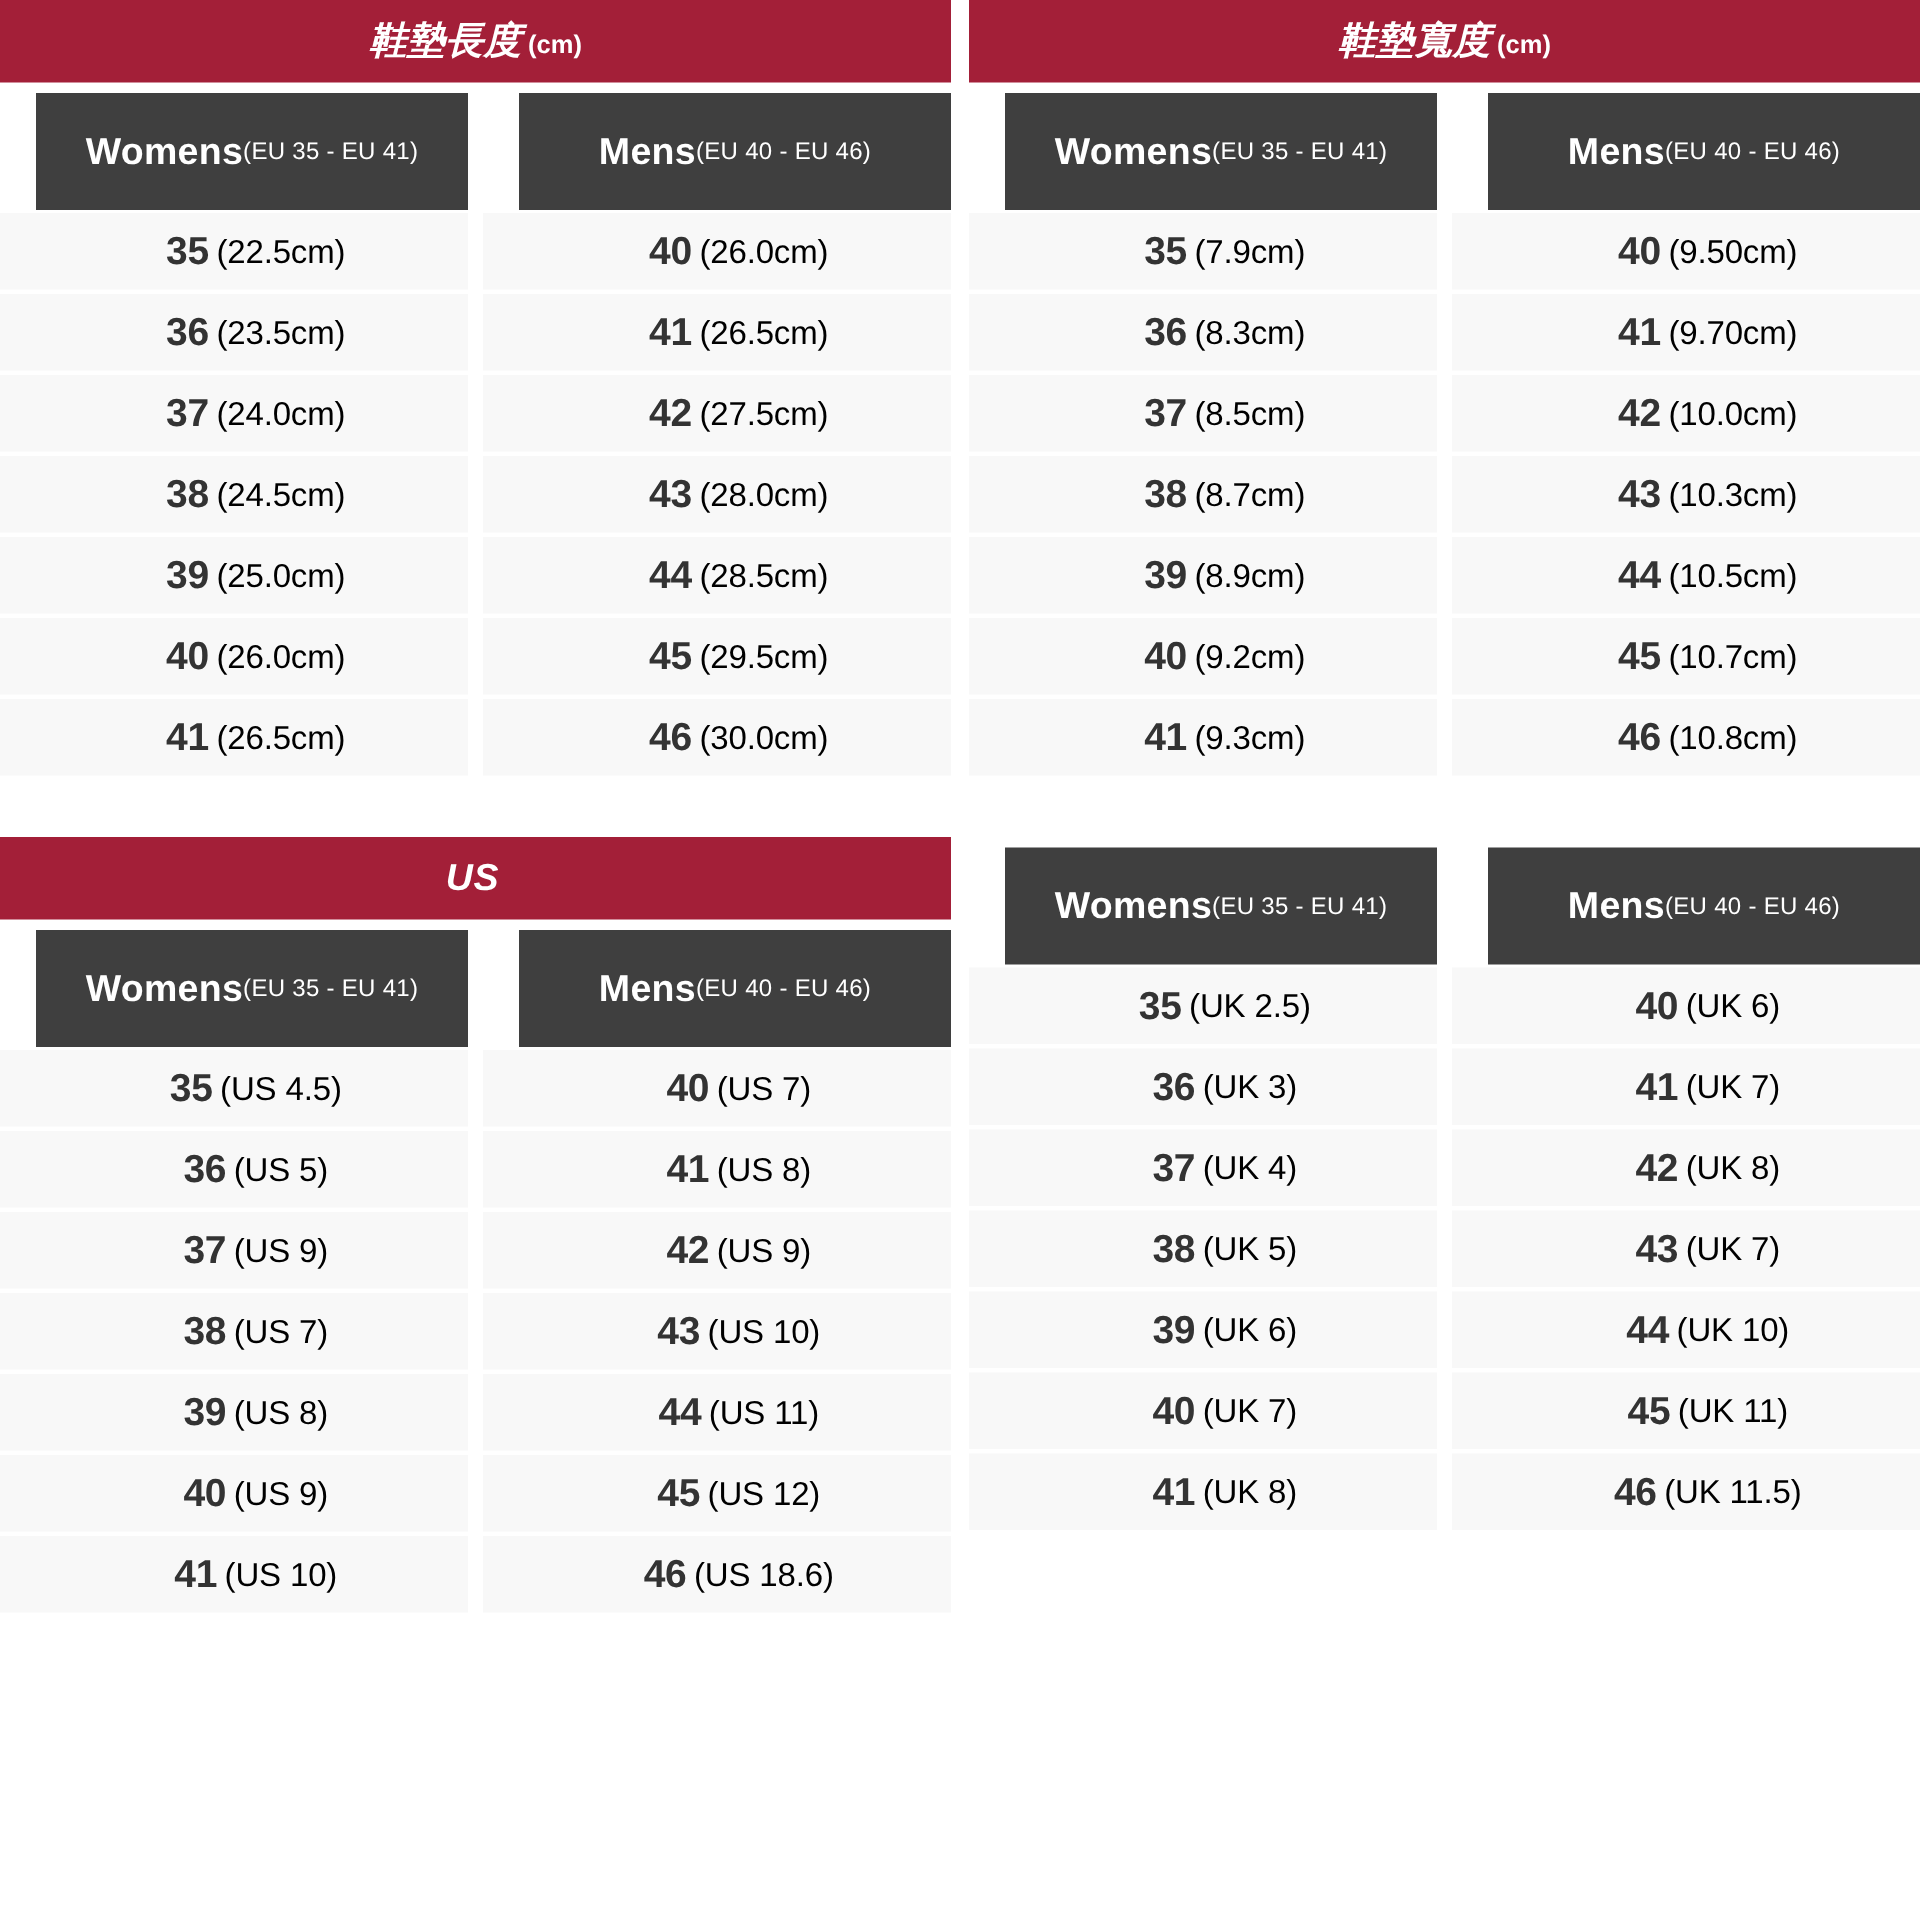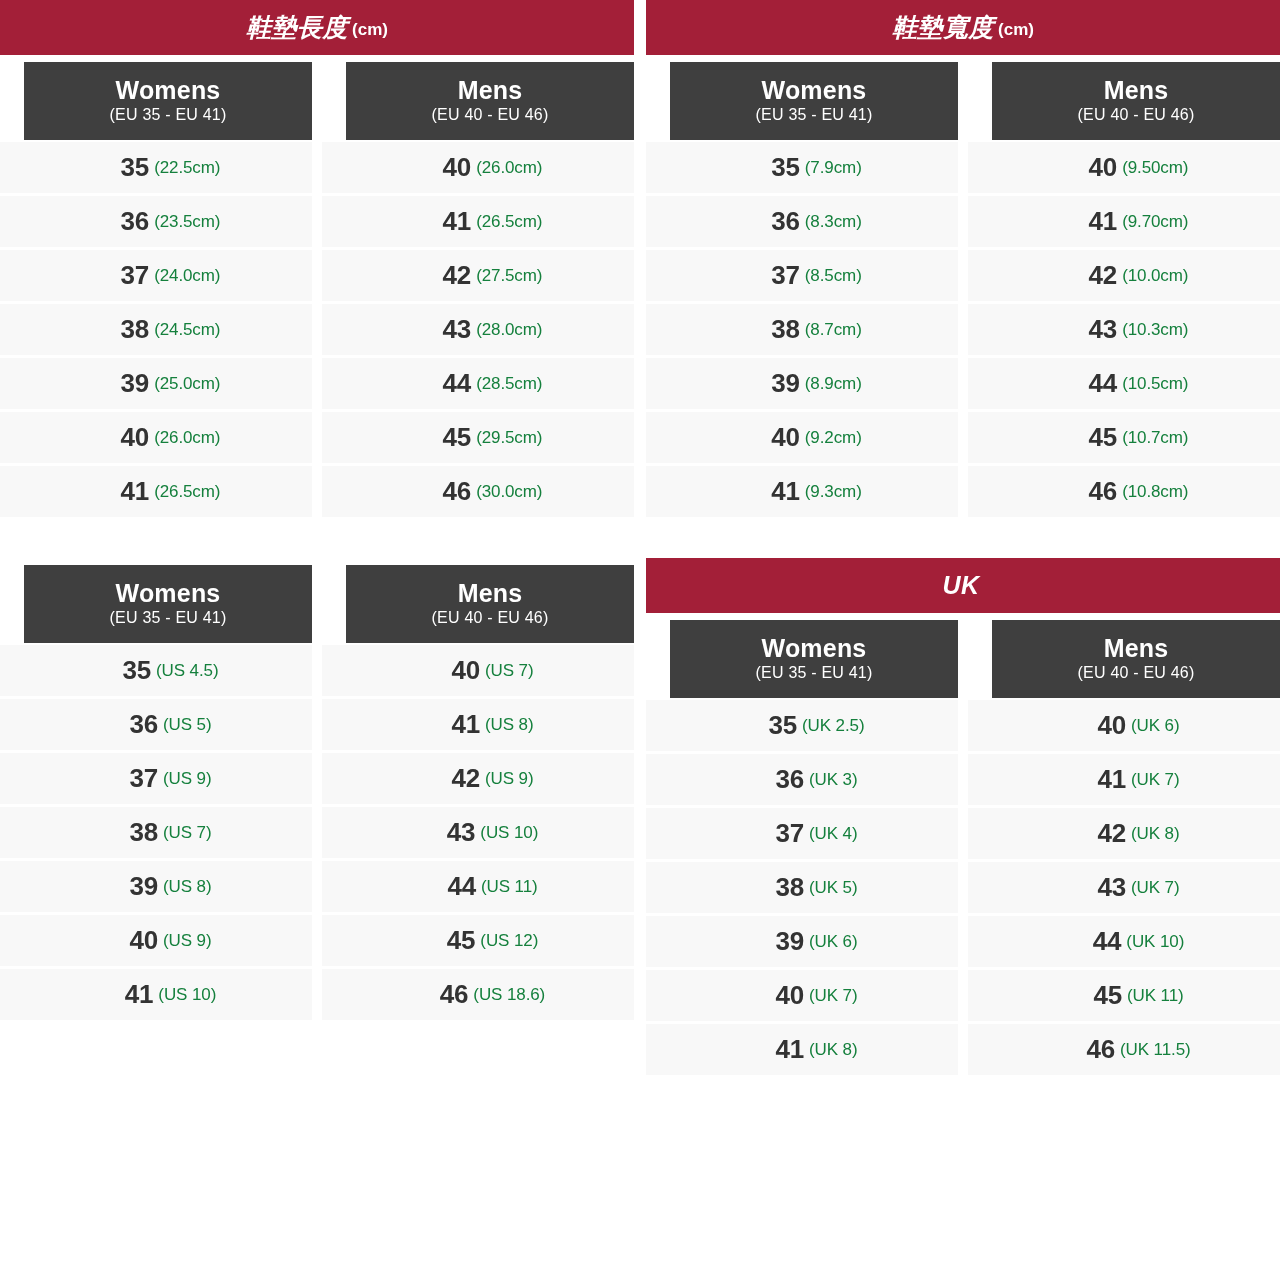--- a/index.html
+++ b/index.html
@@ -64,21 +64,21 @@
     display: flex;
     gap: 10px;
     margin-top: 7px;
   }
   .head-cell {
     flex: 1 1 0;
     background: #3f3f3f;
     color: #ffffff;
     height: 78px;
     display: flex;
-    flex-direction: column;
+    flex-direction: row;
     align-items: center;
     justify-content: center;
     box-sizing: border-box;
     margin-left: 24px;
   }
   .head-cell .gender {
     font-size: 25px;
     font-weight: bold;
     line-height: 1.05;
     letter-spacing: 0.2px;
@@ -110,23 +110,23 @@
     white-space: nowrap;
     padding-left: 29px;
   }
   .data-cell .eu {
     font-size: 26px;
     font-weight: bold;
     color: #333333;
     letter-spacing: -0.2px;
   }
   .data-cell .conv {
-    font-size: 17px;
+    font-size: 22px;
     font-weight: normal;
-    color: #15803d;
+    color: #000000;
     margin-left: 5px;
     letter-spacing: -0.1px;
   }
 
   
   .panel.lower .banner { height: 55px; }
 </style>
 </head>
 <body>
 
@@ -309,20 +309,24 @@
               <span class="eu">46</span>
               <span class="conv">(10.8cm)</span>
             </div>
         </div>
       </div>
     </div>
 
     <div class="panel-spacer-row"></div>
 
     <div class="panel lower">
+      <div class="banner">
+        <span class="banner-title">US</span>
+          <span class="banner-unit"></span>
+      </div>
       <div class="head-row">
         <div class="head-cell">
           <span class="gender">Womens</span>
           <span class="range">(EU 35 - EU 41)</span>
         </div>
         <div class="head-cell">
           <span class="gender">Mens</span>
           <span class="range">(EU 40 - EU 46)</span>
         </div>
       </div>
@@ -396,24 +400,20 @@
               <span class="eu">46</span>
               <span class="conv">(US 18.6)</span>
             </div>
         </div>
       </div>
     </div>
 
     <div class="panel-spacer-col"></div>
 
     <div class="panel lower">
-      <div class="banner">
-        <span class="banner-title">UK</span>
-          <span class="banner-unit"></span>
-      </div>
       <div class="head-row">
         <div class="head-cell">
           <span class="gender">Womens</span>
           <span class="range">(EU 35 - EU 41)</span>
         </div>
         <div class="head-cell">
           <span class="gender">Mens</span>
           <span class="range">(EU 40 - EU 46)</span>
         </div>
       </div>

